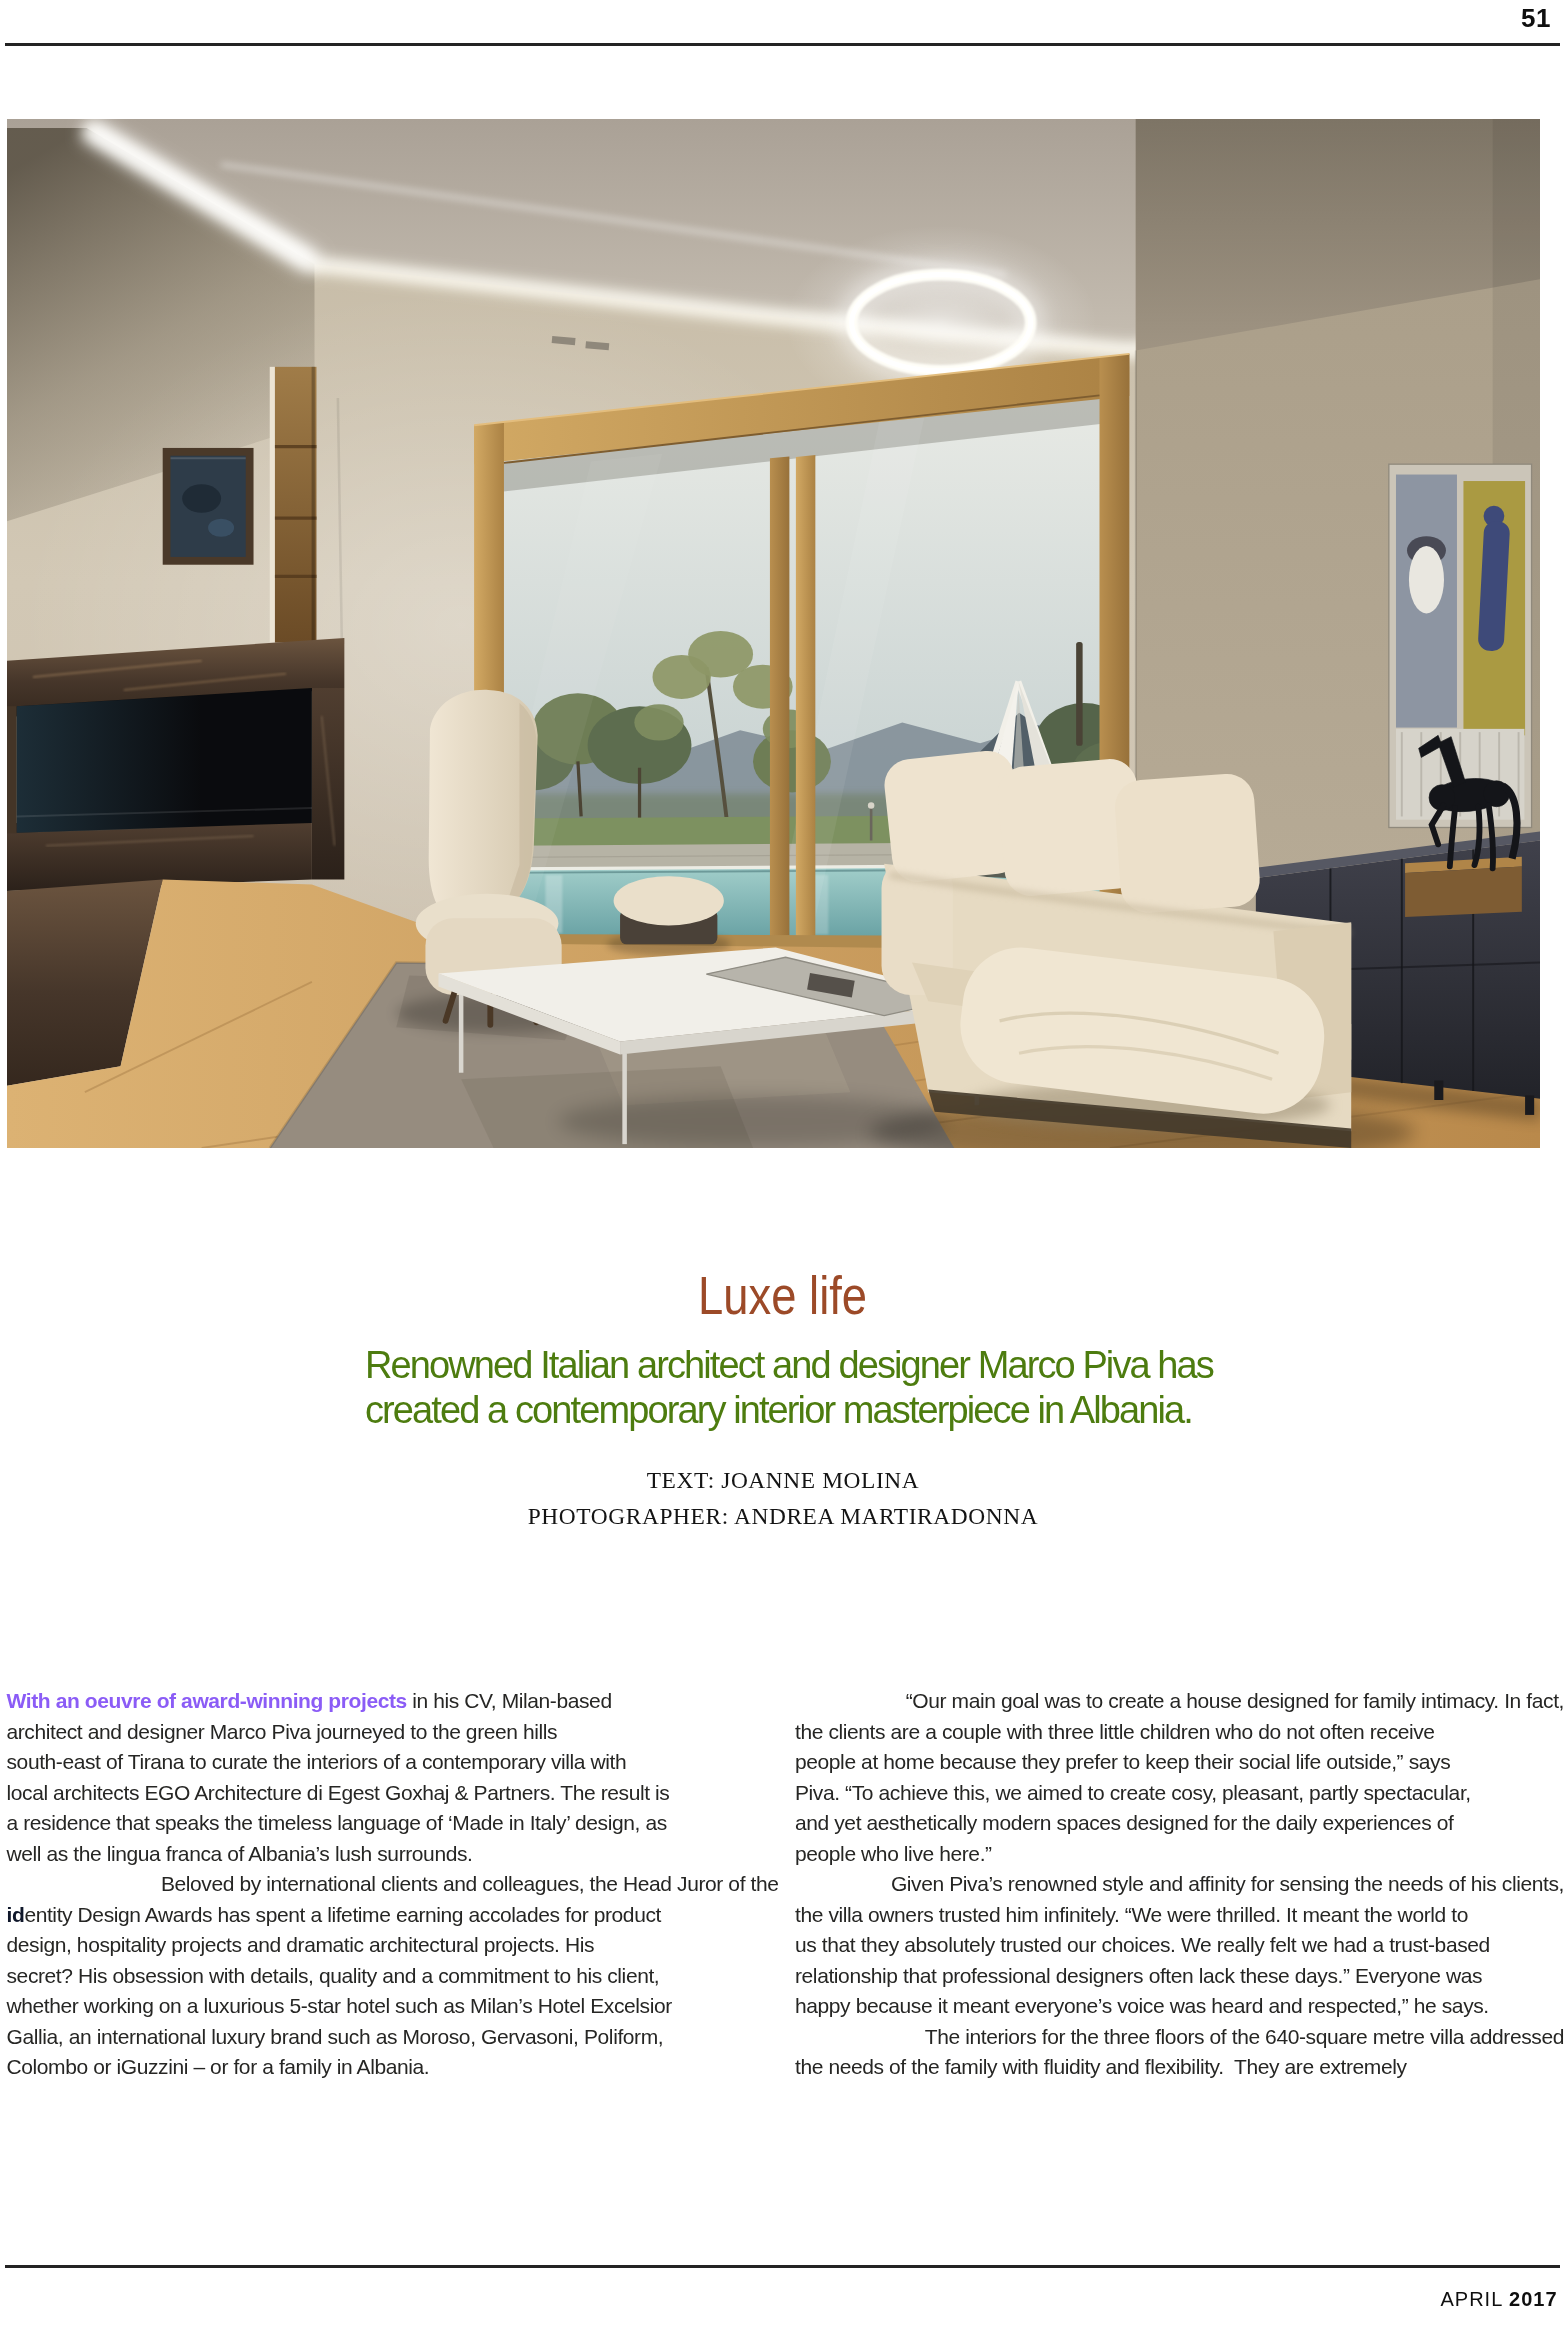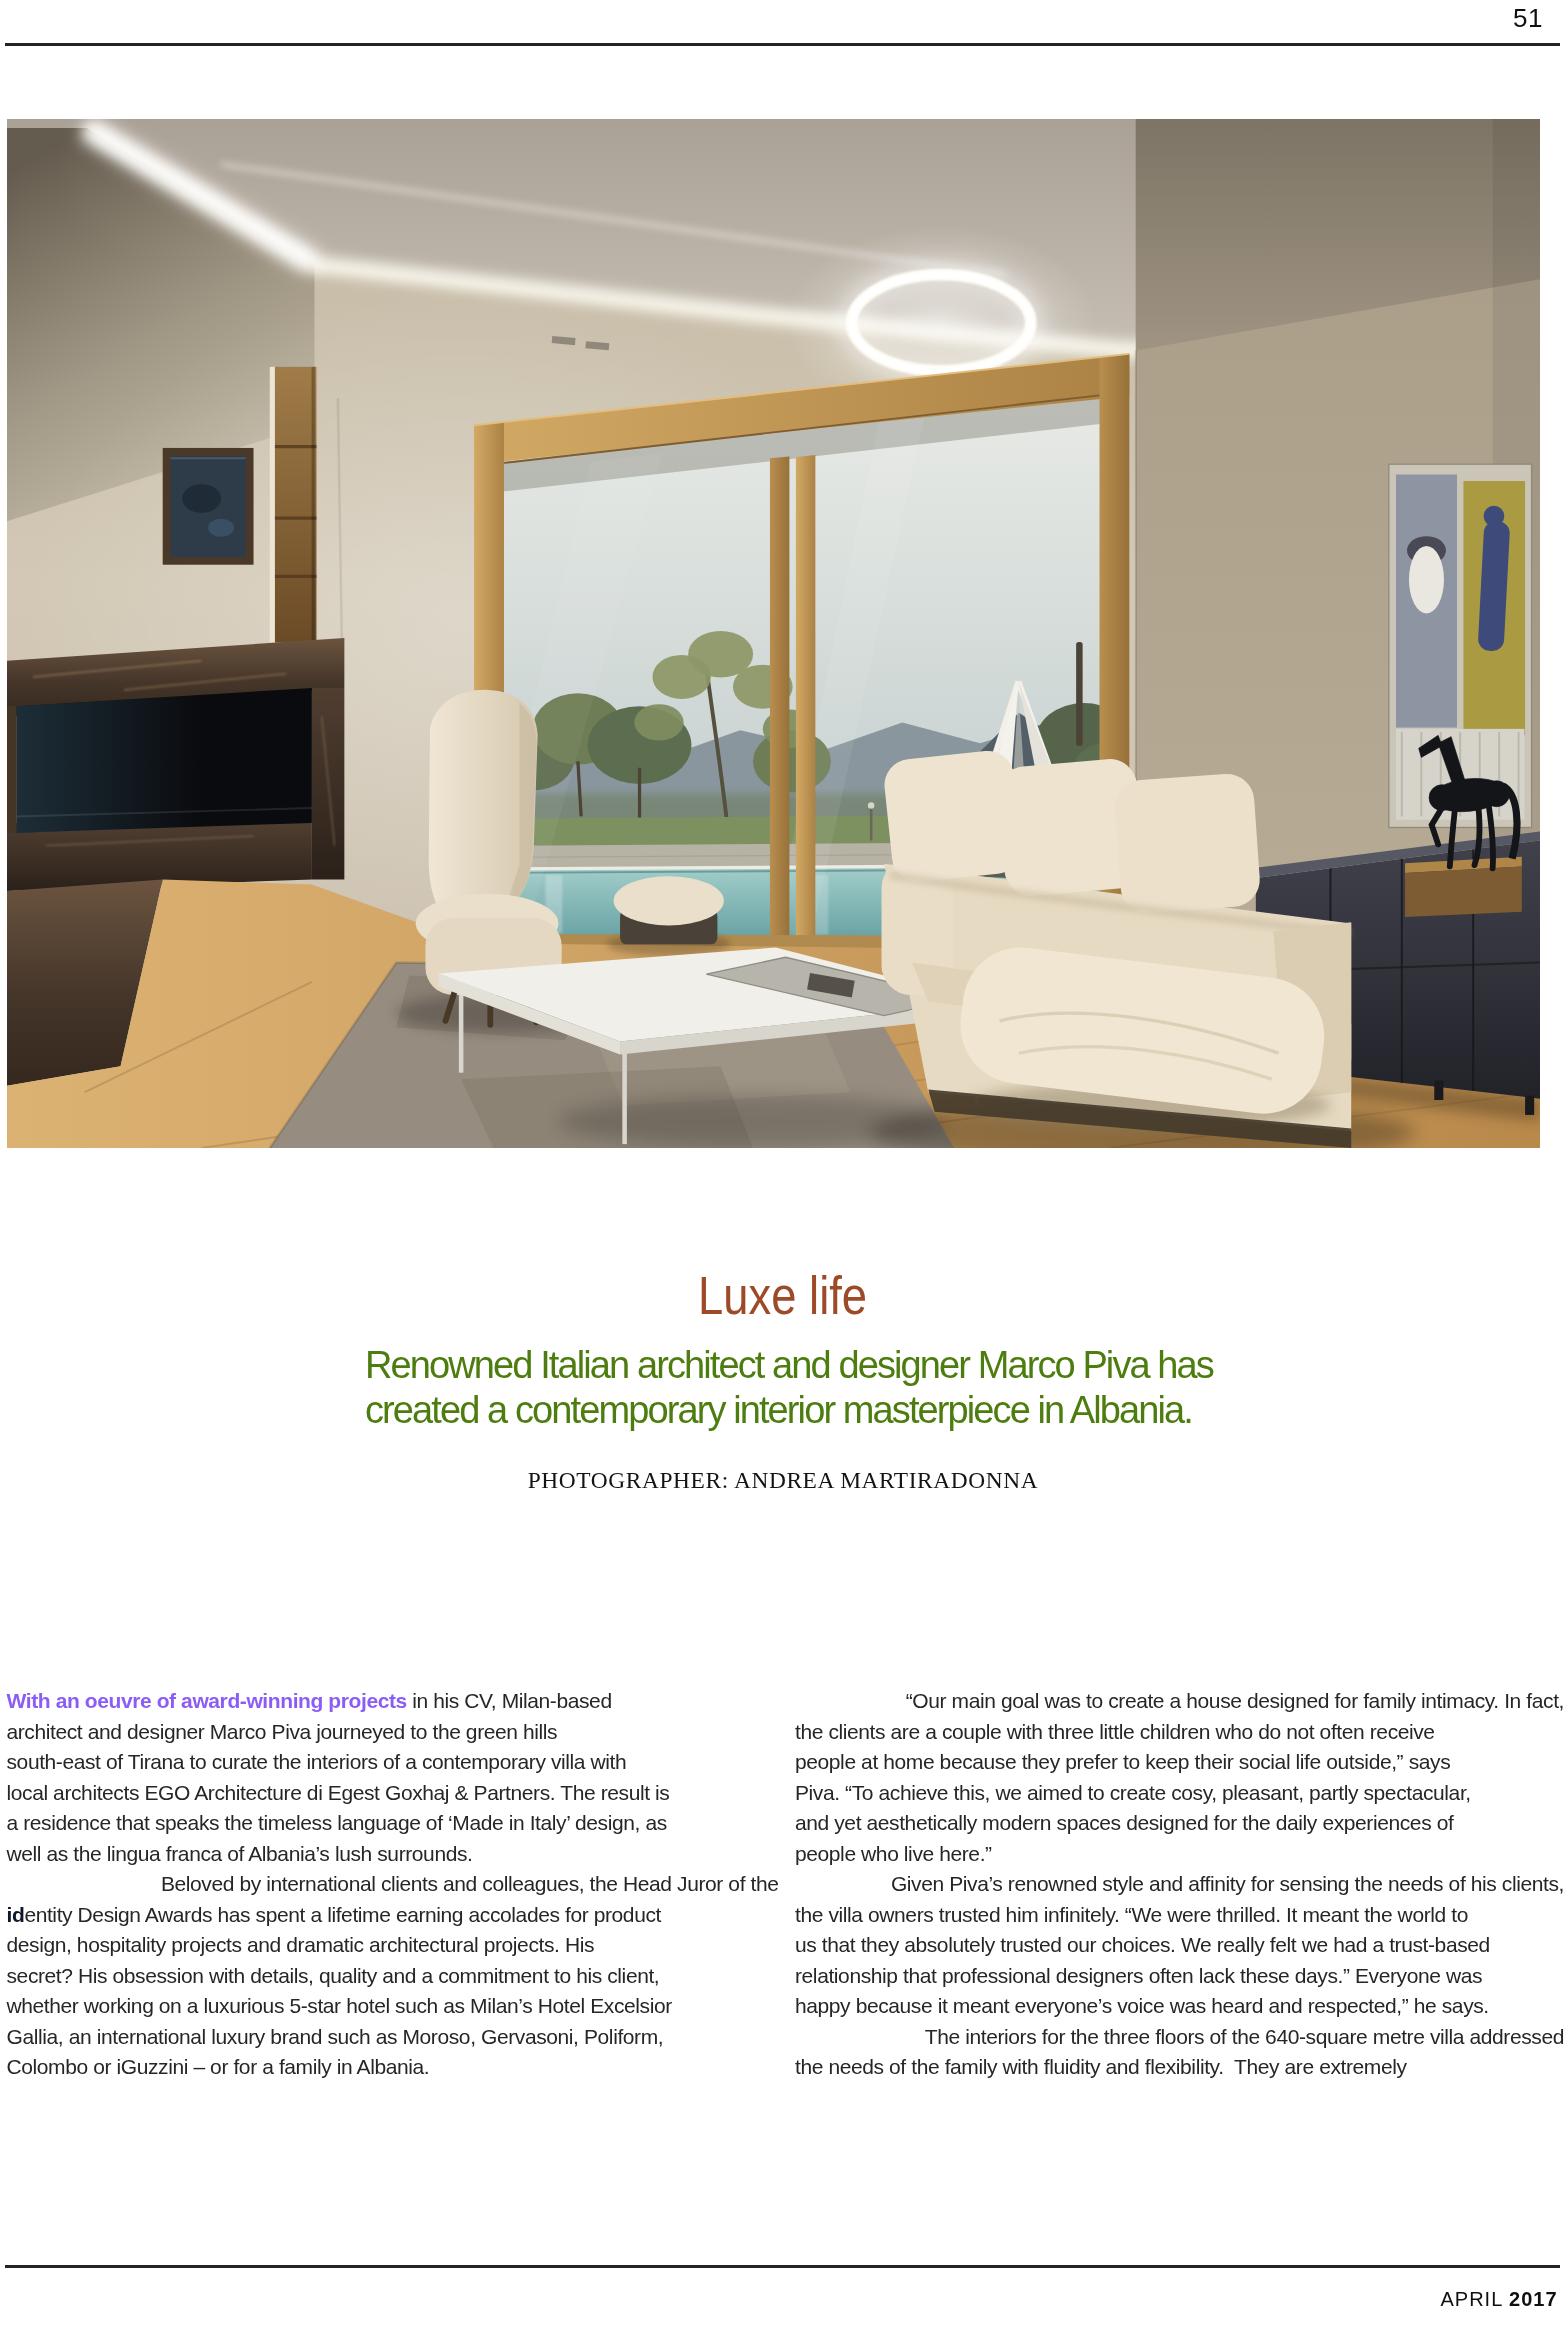--- a/index.html
+++ b/index.html
@@ -1,21 +1,21 @@
 <!DOCTYPE html>
 <html style="font-size:10.4px"><head>
 <meta charset="utf-8">
 <style>
   html,body{margin:0;padding:0;background:#ffffff;}
   .page{position:relative;width:1566px;height:2330px;background:#ffffff;
         font-family:"Liberation Sans",sans-serif;overflow:hidden;}
   .rule{position:absolute;left:5.2px;width:1555px;height:3.2px;background:#232323;}
   #rule-top{top:43px;}
   #rule-bottom{top:2265px;}
-  .pageno{position:absolute;top:2.6px;right:23px;font-size:26px;font-weight:normal;
+  .pageno{position:absolute;top:2.6px;right:15px;font-size:26px;font-weight:bold;
           letter-spacing:0.6px;color:#0f0f0f;}
   .photo{position:absolute;left:6.5px;top:119px;width:1533px;height:1029px;overflow:hidden;background:#cfc5b2;}
   .photo svg{display:block;width:100%;height:100%;}
   .title{position:absolute;top:1264px;left:0;width:100%;text-align:center;
          font-family:Liberation Sans, sans-serif;font-size:54px;color:#9c4a28;}
   .title span{display:inline-block;transform:scaleX(.84);transform-origin:center;}
   .subtitle{position:absolute;top:1343px;left:365px;font-size:38px;letter-spacing:-1.9px;
             line-height:45px;color:#4d7c0f;}
   .subtitle div{white-space:pre;}
   .byline{position:absolute;top:1462px;left:0;width:100%;text-align:center;
@@ -382,20 +382,21 @@
   <div class="title">
     <span>Luxe life</span>
   </div>
 
   <div class="subtitle">
     <div>Renowned Italian architect and designer Marco Piva has</div>
     <div>created a contemporary interior masterpiece in Albania.</div>
   </div>
 
   <div class="byline">
+    <div>TEXT: JOANNE MOLINA</div>
     <div>PHOTOGRAPHER: ANDREA MARTIRADONNA</div>
   </div>
 
   <div class="col" id="col-left">
     <div class="bl"><b class="lead">With an oeuvre of award-winning projects</b><span> in his CV, Milan-based</span></div>
     <div class="bl">architect and designer Marco Piva journeyed to the green hills</div>
     <div class="bl">south-east of Tirana to curate the interiors of a contemporary villa with</div>
     <div class="bl">local architects EGO Architecture di Egest Goxhaj &amp; Partners. The result is</div>
     <div class="bl">a residence that speaks the timeless language of ‘Made in Italy’ design, as</div>
     <div class="bl">well as the lingua franca of Albania’s lush surrounds.</div>

